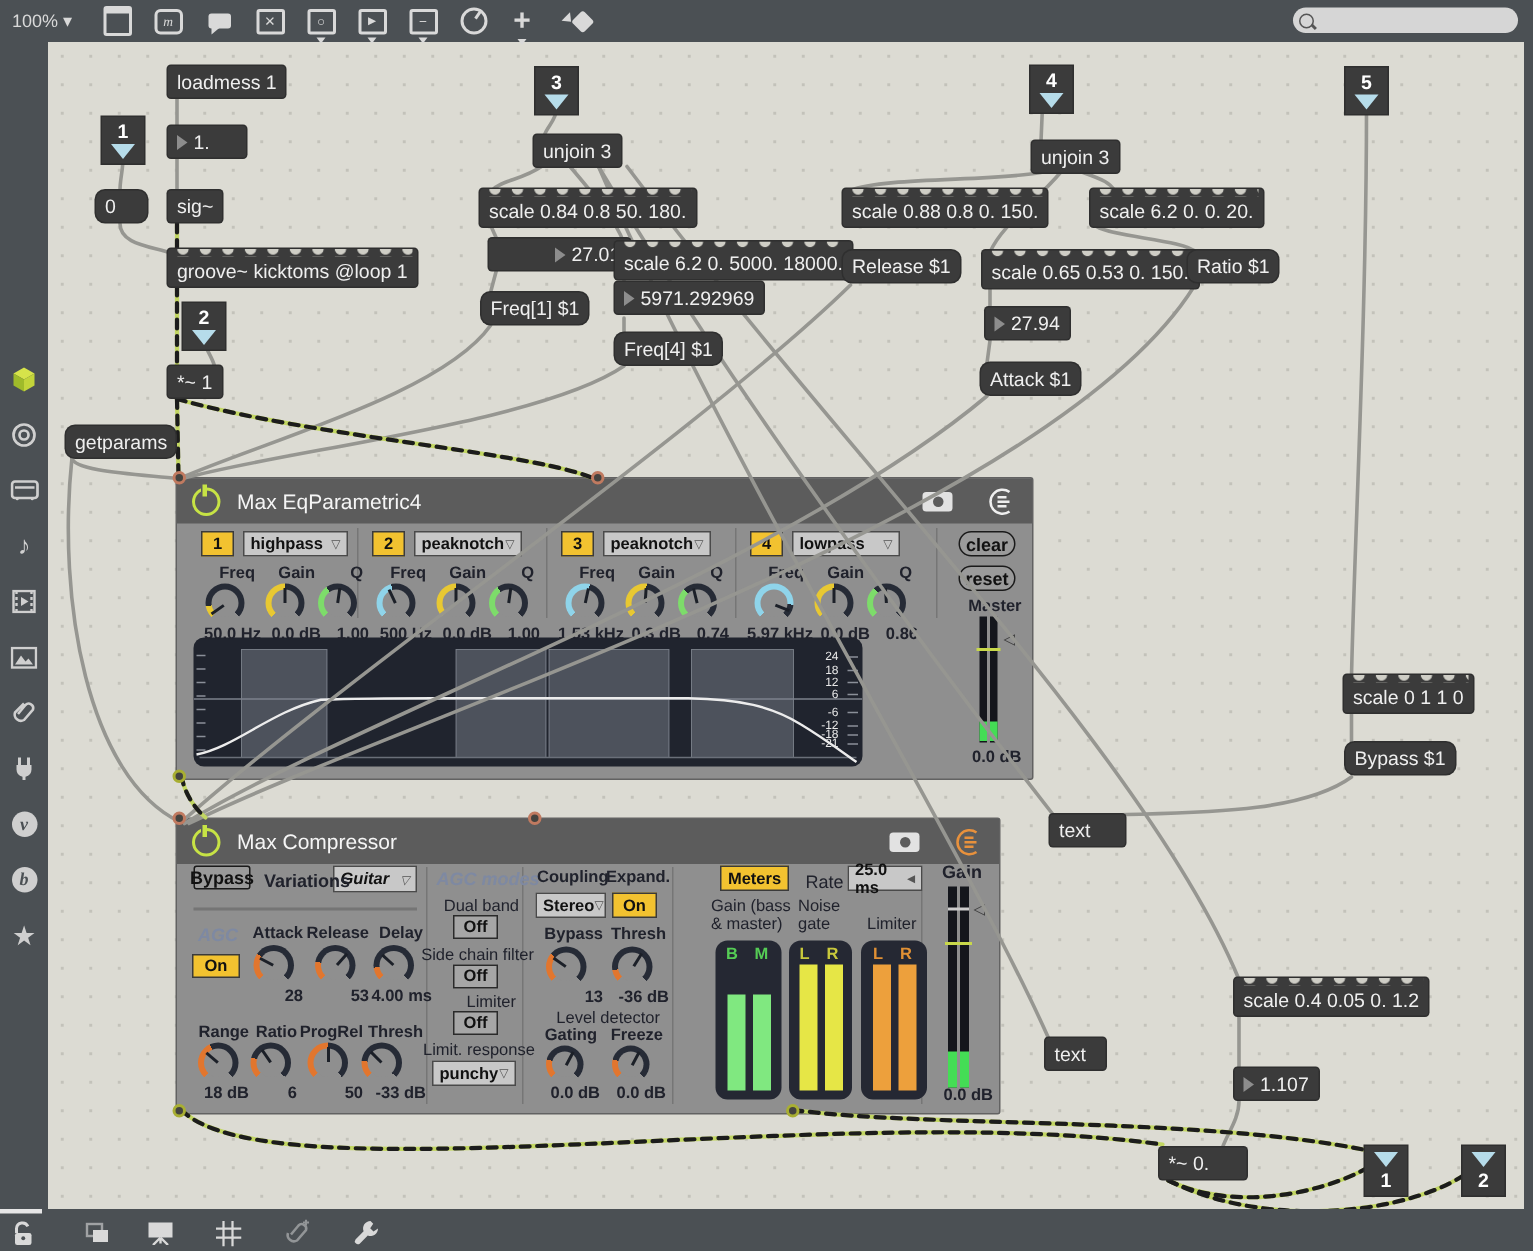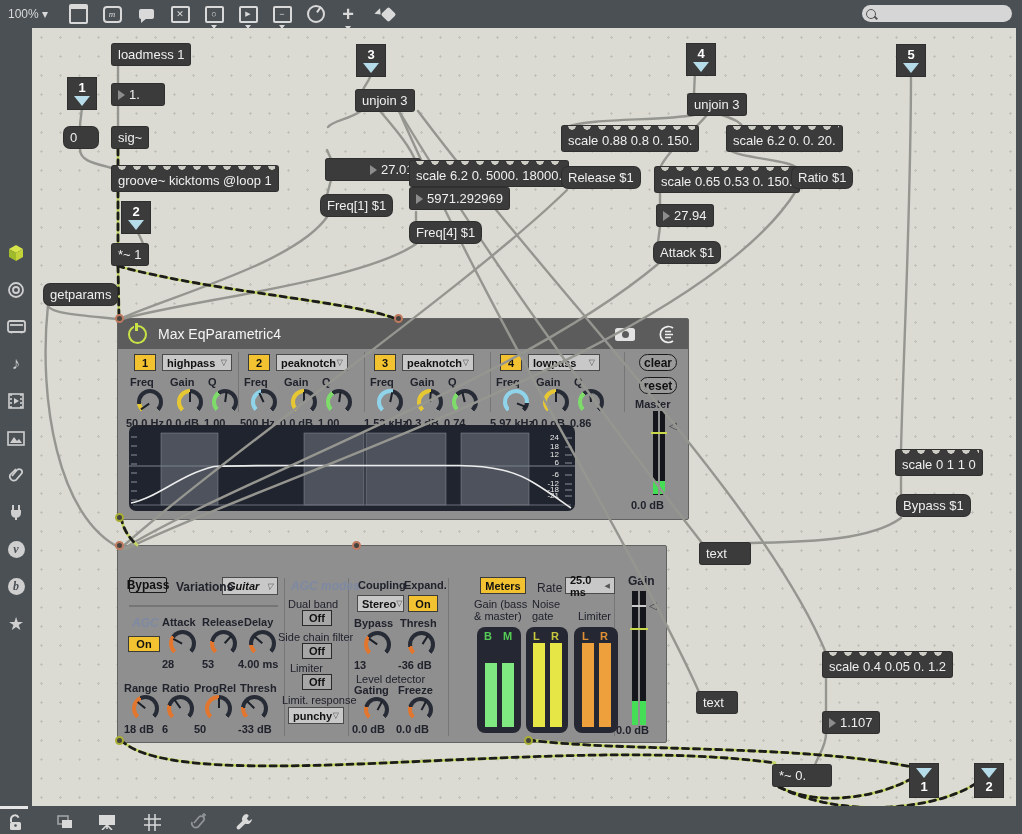--- a/index.html
+++ b/index.html
@@ -35,21 +35,21 @@
   .nub.out{border-color:#a8ae32;}
   
   .device{position:absolute;background:#8f8f8f;border:1px solid #626262;z-index:2;border-radius:2px;}
   .dhead{position:absolute;left:0;top:0;right:0;height:30px;background:#5c5c5c;display:flex;align-items:center;color:#f5f5f5;font-size:14px;}
   .power{width:15px;height:15px;margin:0 11px 0 10px;border:2.4px solid #c7e345;border-radius:50%;position:relative;}
   .power::before{content:"";position:absolute;left:4.2px;top:-5px;width:2.6px;height:8px;background:#5c5c5c;}
   .power::after{content:"";position:absolute;left:5.2px;top:-4px;width:2.4px;height:8px;background:#c7e345;}
   .cam{width:20px;height:13px;background:#e2e2e2;border-radius:2.5px;position:relative;}
   .cam::after{content:"";position:absolute;left:6.5px;top:3px;width:7px;height:7px;border-radius:50%;background:#5c5c5c;}
   .dl{position:absolute;font-size:11px;font-weight:bold;color:#20222c;white-space:nowrap;z-index:3;}
-  .ctr{text-align:left;}
+  .ctr{text-align:right;}
   .agctxt{color:#7e89a2;font-style:italic;}
   .dd{position:absolute;background:#c8c8c8;border:1px solid #4a4a4a;color:#111;font-weight:bold;font-size:11px;display:flex;align-items:center;justify-content:space-between;padding:0 4px;box-sizing:border-box;}
   .dd .arr{font-size:8px;color:#555;font-weight:normal;}
   .ybtn{position:absolute;background:#f2c230;border:1px solid #3a3a3a;font-weight:bold;font-size:11px;color:#111;display:flex;align-items:center;justify-content:center;box-sizing:border-box;}
   .obtn{position:absolute;background:#a6a6a6;border:1px solid #2a2a2a;font-weight:bold;font-size:11px;color:#111;display:flex;align-items:center;justify-content:center;box-sizing:border-box;}
   .pill{position:absolute;border:1.5px solid #1a1a1a;border-radius:9px;background:#9a9a9a;font-weight:bold;font-size:12px;color:#111;display:flex;align-items:center;justify-content:center;box-sizing:border-box;}
   .vsep{position:absolute;width:1px;background:#767676;}
   .knob{position:absolute;border-radius:50%;background:conic-gradient(from 225deg,var(--c) 0 var(--a),#262b36 var(--a) 270deg,transparent 270deg 360deg);}
   .knob::before{content:"";position:absolute;inset:4px;border-radius:50%;background:#8f8f8f;}
   .knob::after{content:"";position:absolute;left:50%;top:3px;width:2px;height:10px;margin-left:-1px;background:#1c2028;transform-origin:50% 11px;transform:rotate(var(--r));}
@@ -323,20 +323,33 @@
       <div class="gtick" style="left:408px;top:25px;">12</div>
       <div class="gtick" style="left:408px;top:33px;">6</div>
       <div class="gtick" style="left:408px;top:45px;">-6</div>
       <div class="gtick" style="left:408px;top:54px;">-12</div>
       <div class="gtick" style="left:408px;top:60px;">-18</div>
       <div class="gtick" style="left:408px;top:66px;">-21</div>
     </div>
   </div>
 
   <div class="device" style="left:117px;top:545px;width:548px;height:196px;">
+    <div class="dhead">
+      <span class="power"></span>
+      <span>Max Compressor</span>
+      <span style="flex:1"></span>
+      <span class="cam"></span>
+      <span style="width:22px"></span>
+      <svg width="19" height="19" viewBox="0 0 19 19" style="margin-right:12px">
+          <g fill="none" stroke="#e8913c" stroke-width="1.7">
+            <path d="M16,3 A8,8 0 1 0 16,16"></path>
+            <path d="M8,6.5 h6 M8,9.5 h8 M8,12.5 h6"></path>
+          </g>
+        </svg>
+    </div>
     <div class="vsep" style="left:166px;top:32px;height:158px;"></div>
     <div class="vsep" style="left:230px;top:32px;height:158px;"></div>
     <div class="vsep" style="left:330px;top:32px;height:158px;"></div>
     <div class="vsep" style="left:496px;top:32px;height:158px;"></div>
 
     <div class="pill" style="left:11px;top:31px;width:38px;height:16px;border-radius:2px;">Bypass</div>
     <div class="dl" style="left:58px;top:34px;font-weight:bold;font-size:12px;">Variations</div>
     <div class="dd" style="left:104px;top:31px;width:56px;height:18px;font-style:italic;">
         <span>Guitar</span>
         <span class="arr">▽</span>
@@ -516,20 +529,21 @@
       <span class="ftri"></span>
       <span>1.</span>
     </div>
   <div class="box msg" style="left:64px;top:127px;width:22px;">0</div>
   <div class="box" style="left:112px;top:127px;">sig~</div>
   <div class="box scalebox" style="left:112px;top:166px;"><span class="inlets"></span><span>groove~ kicktoms @loop 1</span></div>
   <div class="box" style="left:112px;top:244px;">*~ 1</div>
   <div class="box msg" style="left:44px;top:284px;">getparams</div>
 
   <div class="box" style="left:356px;top:90px;">unjoin 3</div>
+  <div class="box scalebox" style="left:320px;top:126px;"><span class="inlets"></span><span>scale 0.84 0.8 50. 180.</span></div>
   <div class="box flonum" style="left:326px;top:159px;padding-left:44px;">
       <span class="ftri"></span>
       <span>27.01</span>
     </div>
   <div class="box msg" style="left:321px;top:195px;">Freq[1] $1</div>
   <div class="box scalebox" style="left:410px;top:161px;"><span class="inlets"></span><span>scale 6.2 0. 5000. 18000.</span></div>
   <div class="box flonum" style="left:410px;top:188px;">
       <span class="ftri"></span>
       <span>5971.292969</span>
     </div>

